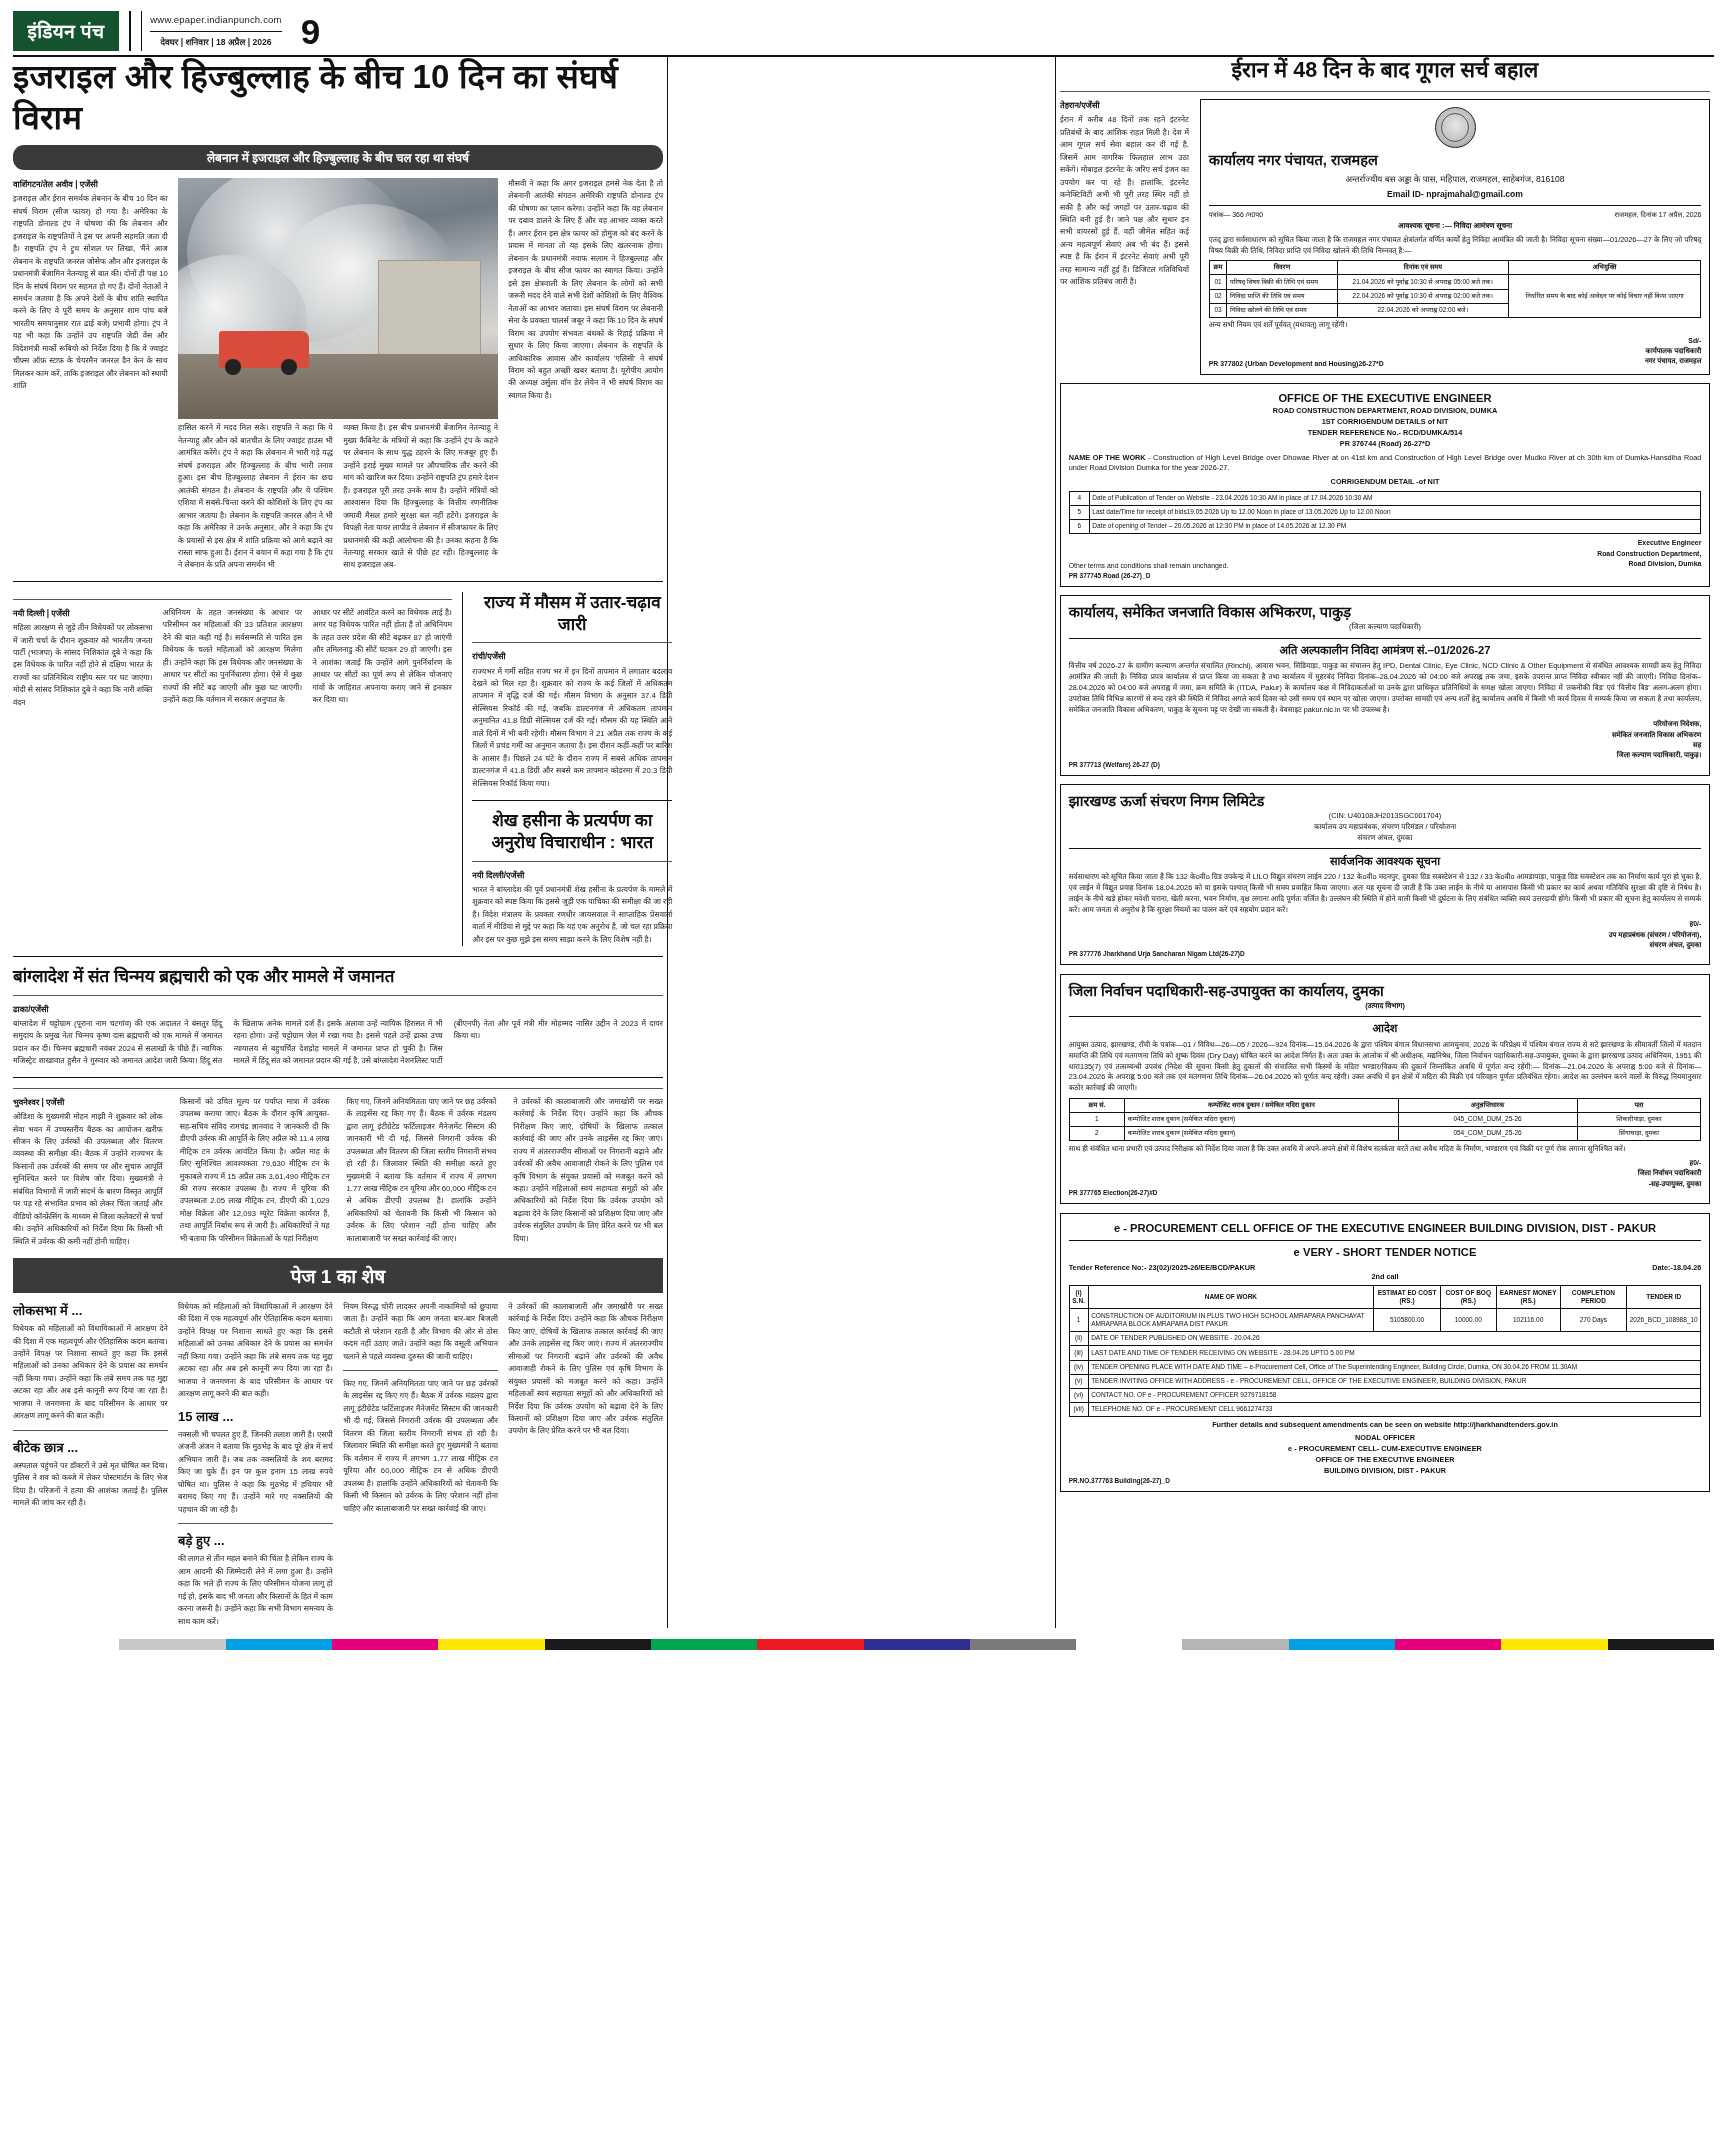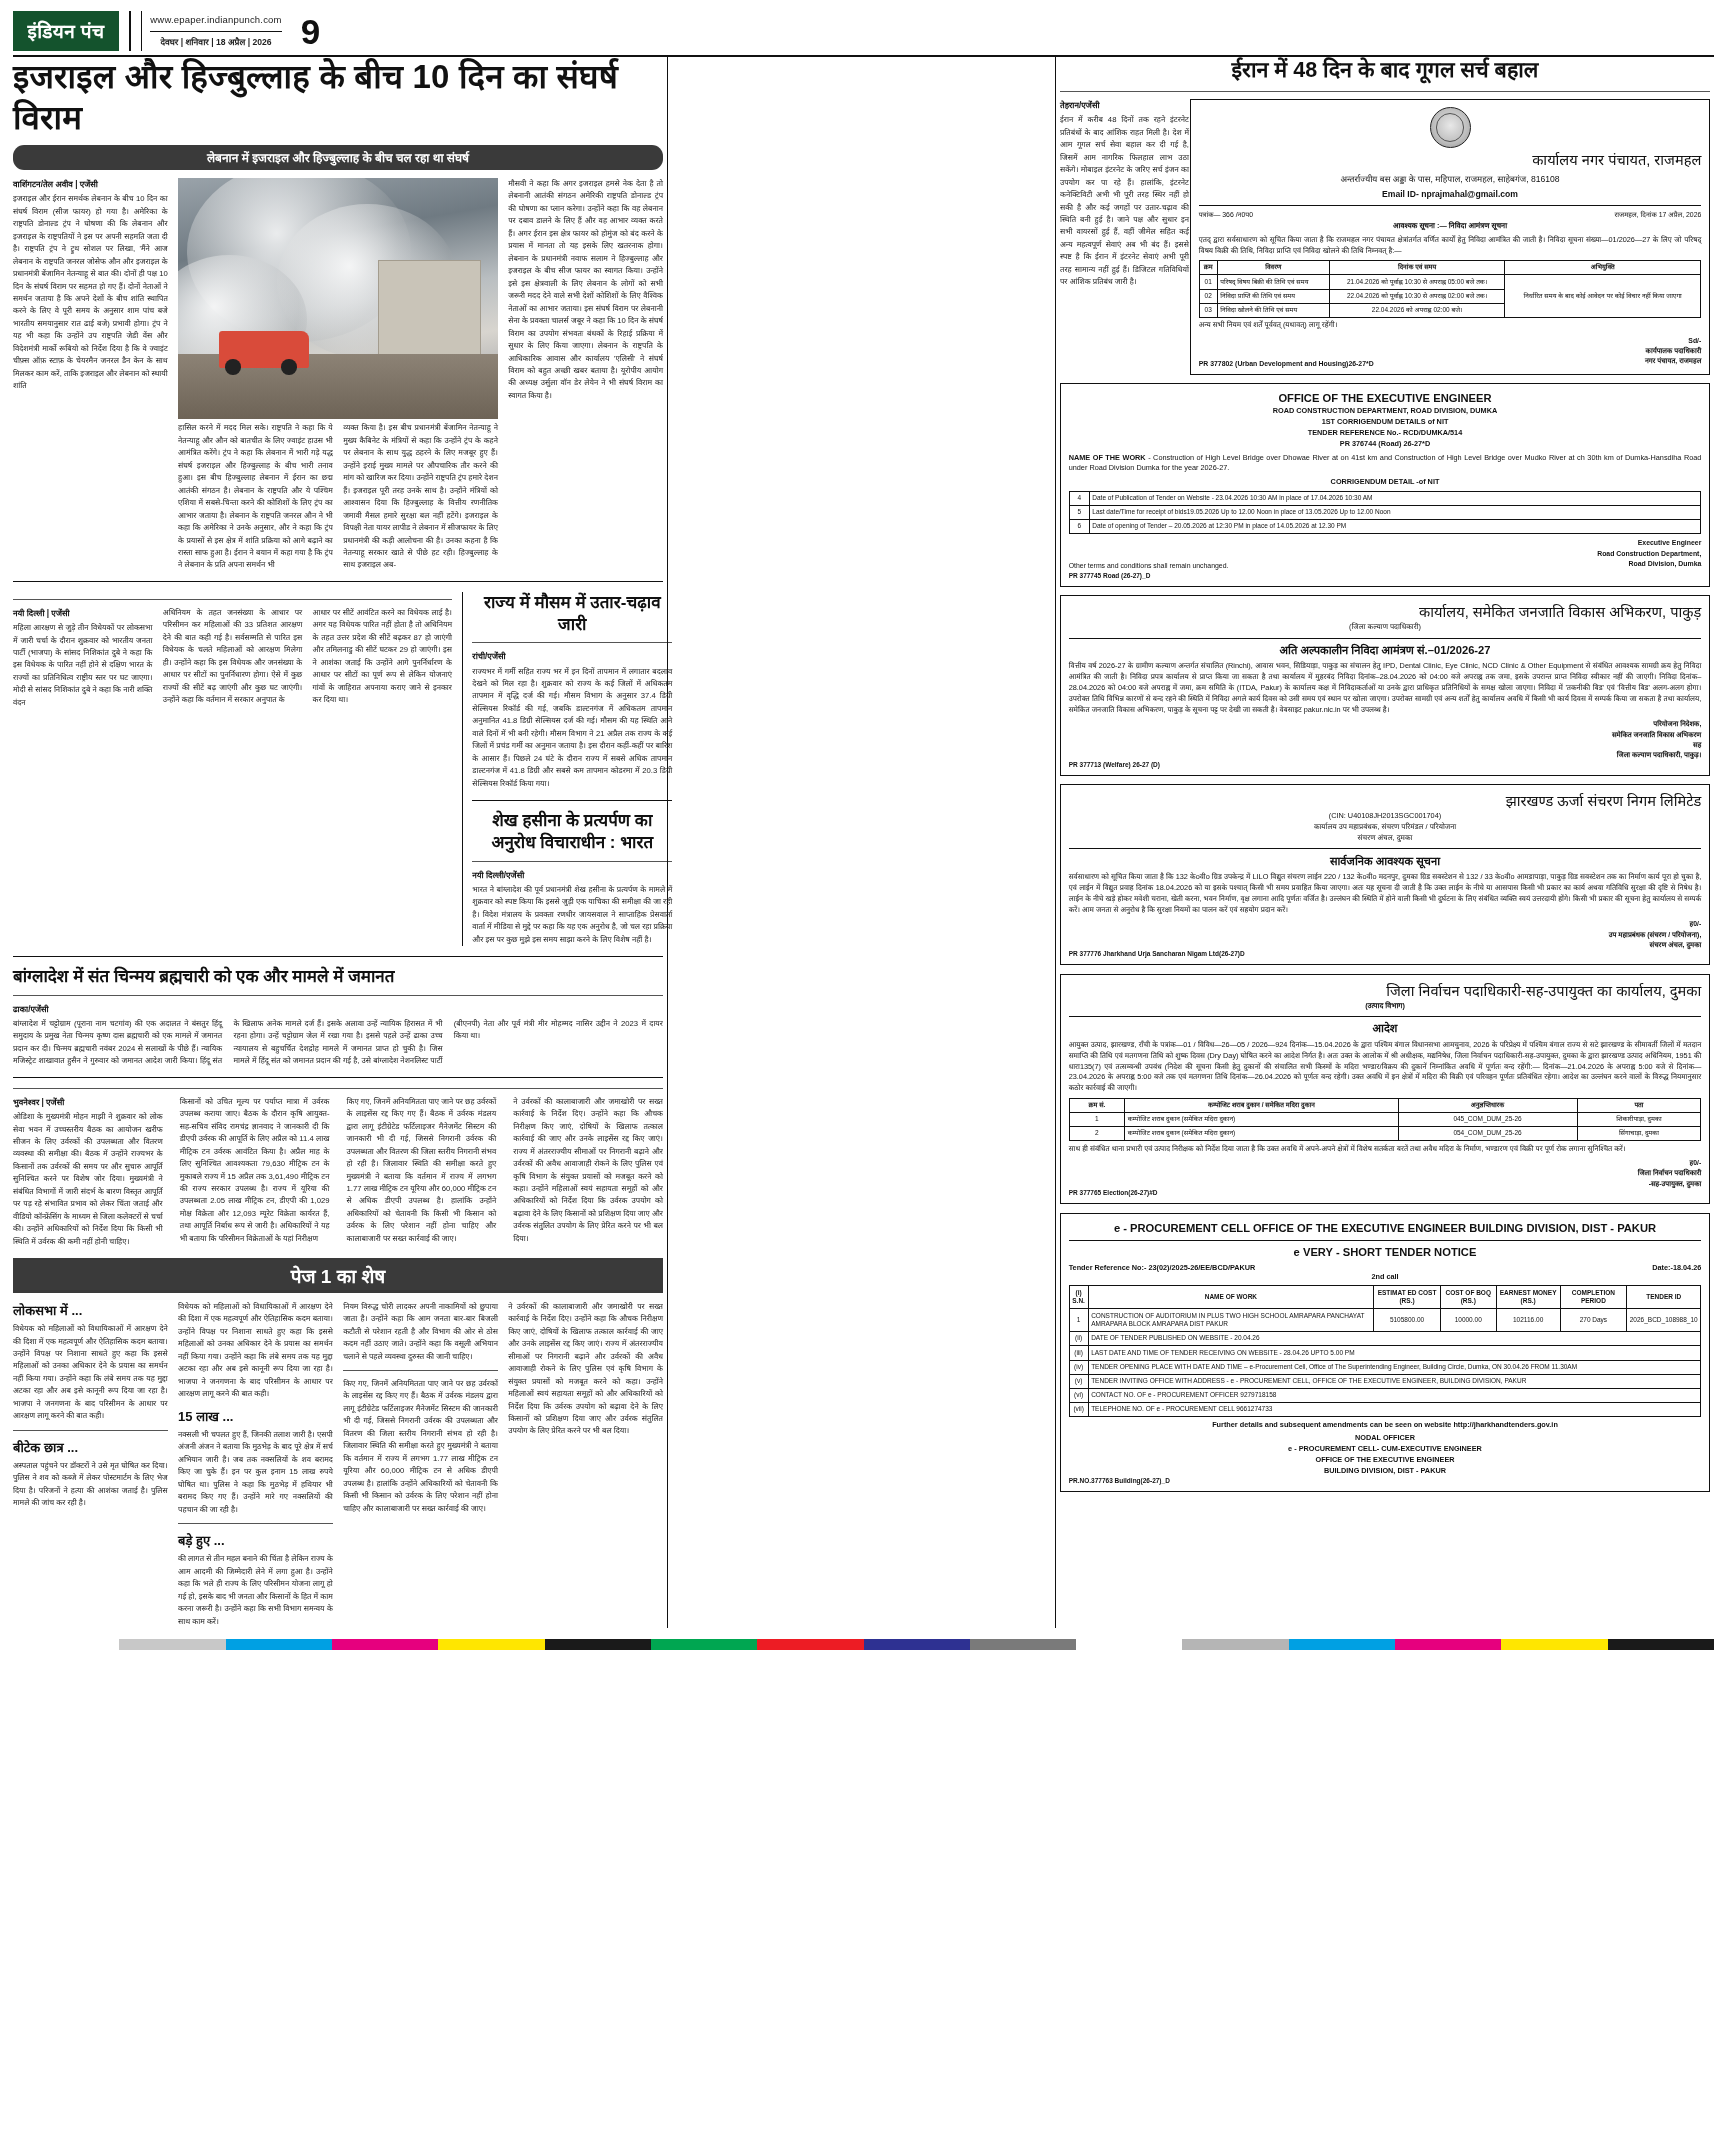--- a/index.html
+++ b/index.html
@@ -120,21 +120,21 @@
     position: absolute; right: 17px; bottom: 60px; width: 103px; height: 99px;
     background: #c9c4b8; border: 0.9px solid #a39c8e;
   }
 
   
   .ad {
     border: 1.3px solid #111; padding: 6.9px 7.7px; margin-bottom: 8.6px;
     background: #fff;
   }
   .ad-title {
-    font-size: 14.6px; font-weight: normal; text-align: right; line-height: 1.3;
+    font-size: 14.6px; font-weight: bold; text-align: left; line-height: 1.3;
   }
   .ad-title-sm { font-size: 11.2px; font-weight: bold; text-align: center; line-height: 1.35; }
   .ad-sub { font-size: 8.6px; text-align: center; line-height: 1.45; margin-top: 2.6px; }
   .ad-line { font-size: 7.3px; line-height: 1.5; text-align: justify; }
   .ad-line-c { font-size: 7.3px; line-height: 1.5; text-align: center; }
   .ad-rule { border-top: 0.9px solid #111; margin: 4.3px 0; }
   .ad-footer {
     display: flex; justify-content: space-between; align-items: flex-end;
     font-size: 6.9px; font-weight: bold; margin-top: 4.3px;
   }
@@ -310,21 +310,21 @@
 
     <div></div>
 
     <div class="vsep"></div>
 
     <div>
 
       <div>
         <div class="hl-lg center">ईरान में 48 दिन के बाद गूगल सर्च बहाल</div>
         <div class="rule-h-thin"></div>
-        <div style="display:grid; grid-template-columns: 129px 1fr; gap:1px;">
+        <div style="display:grid; grid-template-columns: 129px 1fr; gap:11px;">
           <div>
             <div class="byline">तेहरान/एजेंसी</div>
             <div class="col-text">ईरान में करीब 48 दिनों तक रहने इंटरनेट प्रतिबंधों के बाद आंशिक राहत मिली है। देश में आम गूगल सर्च सेवा बहाल कर दी गई है, जिसमें आम नागरिक फिलहाल लाभ उठा सकेंगे। मोबाइल इंटरनेट के जरिए सर्च इंजन का उपयोग कर पा रहे हैं। हालांकि, इंटरनेट कनेक्टिविटी अभी भी पूरी तरह स्थिर नहीं हो सकी है और कई जगहों पर उतार-चढ़ाव की स्थिति बनी हुई है। जाने पक्ष और सुधार इन सभी वायरसों हुई हैं, वहीं जीमेल सहित कई अन्य महत्वपूर्ण सेवाएं अब भी बंद हैं। इससे स्पष्ट है कि ईरान में इंटरनेट सेवाएं अभी पूरी तरह सामान्य नहीं हुई हैं। डिजिटल गतिविधियों पर आंशिक प्रतिबंध जारी है।</div>
           </div>
 
           <div class="ad">
             <div class="emblem"></div>
             <div class="ad-title">कार्यालय नगर पंचायत, राजमहल</div>
             <div class="ad-sub">अन्तर्राज्यीय बस अड्डा के पास, महिपाल, राजमहल, साहेबगंज, 816108</div>
             <div class="ad-sub bold">Email ID- nprajmahal@gmail.com</div>

